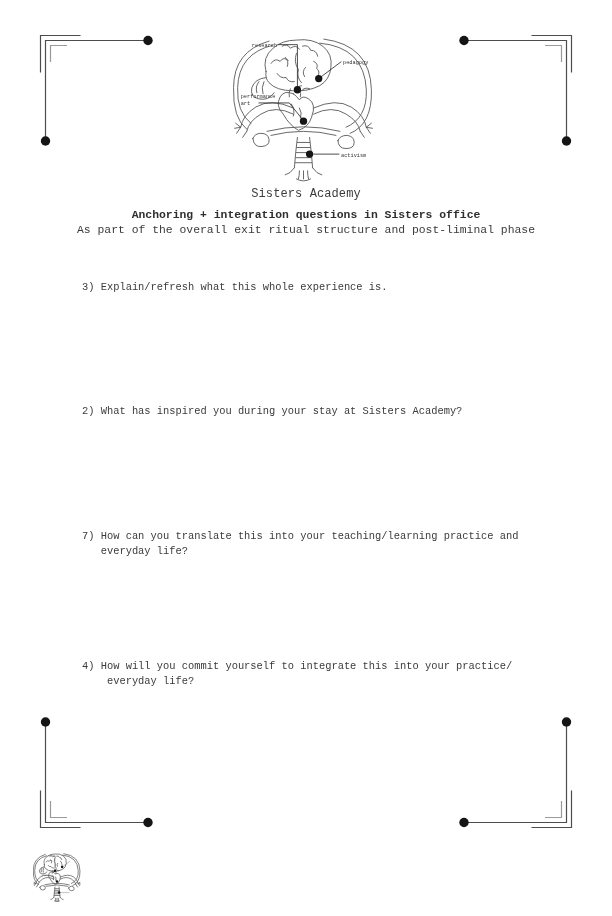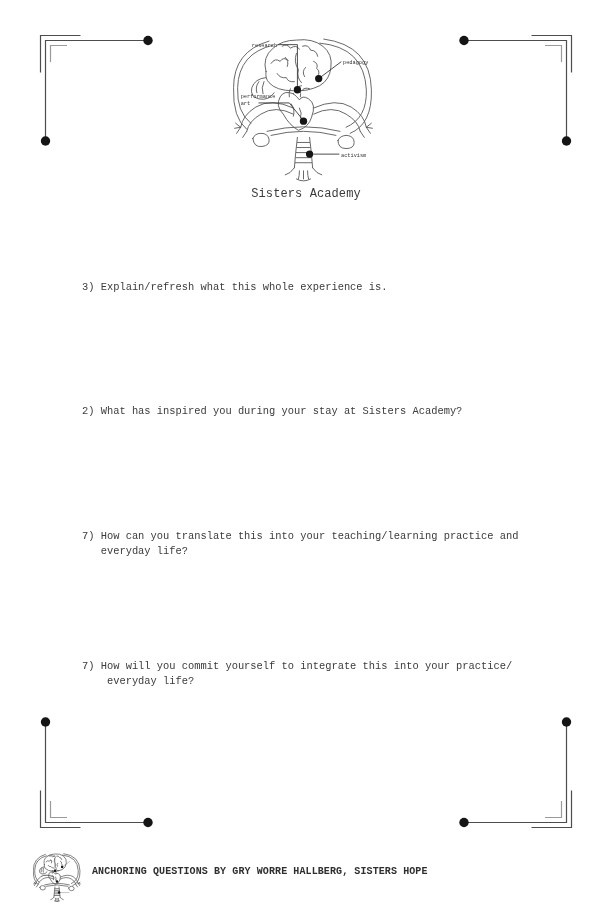--- a/index.html
+++ b/index.html
@@ -169,26 +169,27 @@
     <g stroke="none" fill="#333333" font-family="Liberation Mono, DejaVu Sans Mono, monospace" font-size="5.2">
       <text x="44" y="13.5" text-anchor="end">research</text>
       <text x="109" y="30.5">pedagogy</text>
       <text x="8" y="64.5">performance</text>
       <text x="8" y="71.5">art</text>
       <text x="107" y="122">activism</text>
     </g>
   </svg>
 
   <div class="doc-title">Sisters Academy</div>
+  <div class="doc-heading">Anchoring + integration questions in Sisters office</div>
+  <div class="doc-subheading">As part of the overall exit ritual structure and post-liminal phase</div>
 
   <div id="q1" class="question">3) Explain/refresh what this whole experience is.</div>
   <div id="q2" class="question">2) What has inspired you during your stay at Sisters Academy?</div>
   <div id="q3" class="question">7) How can you translate this into your teaching/learning practice and
    everyday life?</div>
-  <div id="q4" class="question">7) How will you commit yourself to integrate this into your practice/
+  <div id="q4" class="question">4) How will you commit yourself to integrate this into your practice/
     everyday life?</div>
 
   <svg id="footer-sigil" viewBox="0 0 140 148" fill="none" stroke="#5a5a5a" stroke-width="2.2" stroke-linecap="round" stroke-linejoin="round">
     <use href="#sigil-full"></use>
   </svg>
-  <div class="footer-credit">ANCHORING QUESTIONS BY GRY WORRE HALLBERG, SISTERS HOPE</div>
 
 </div>
 
 </body></html>

